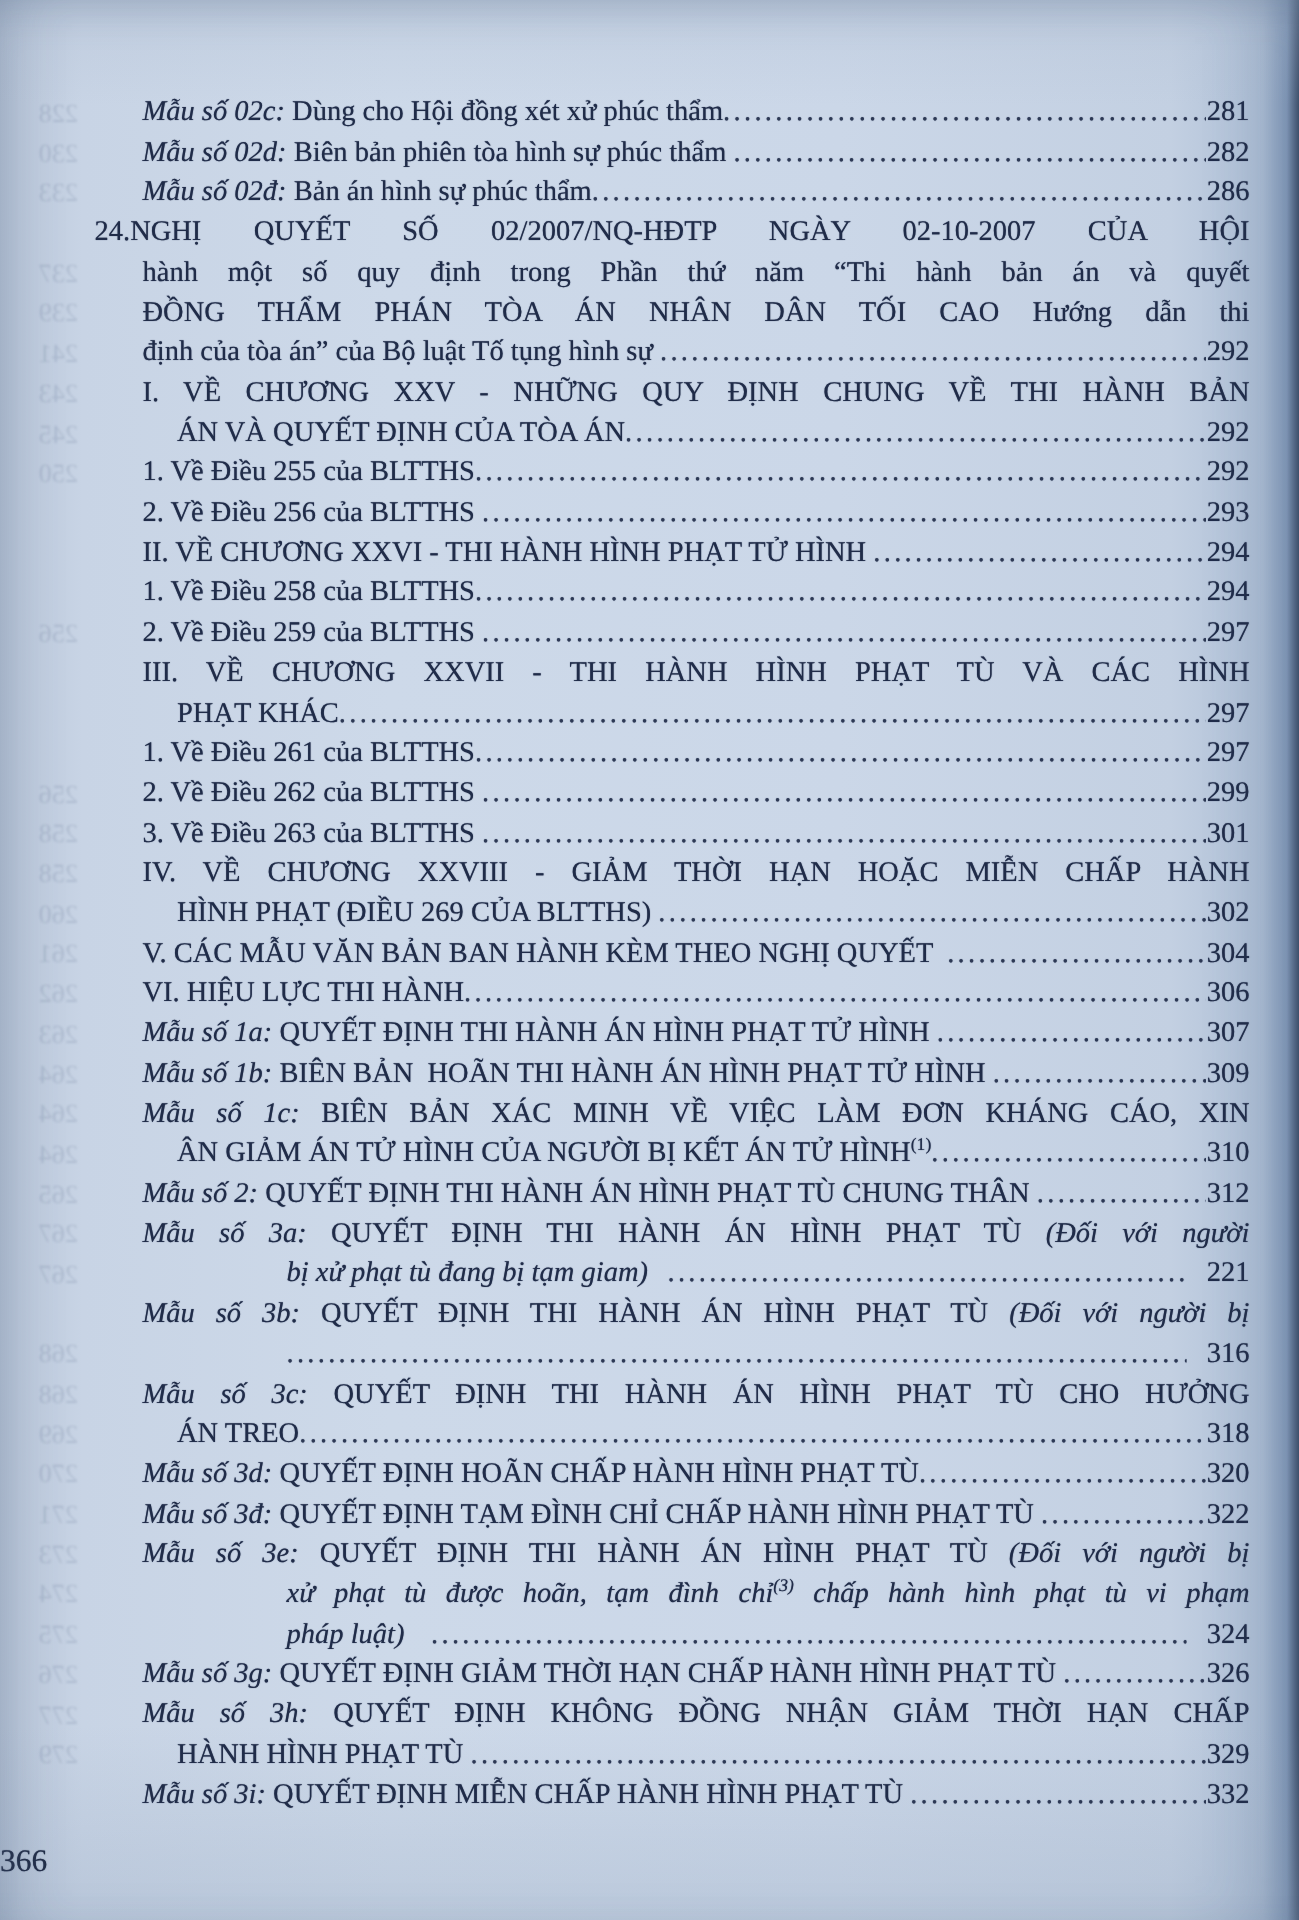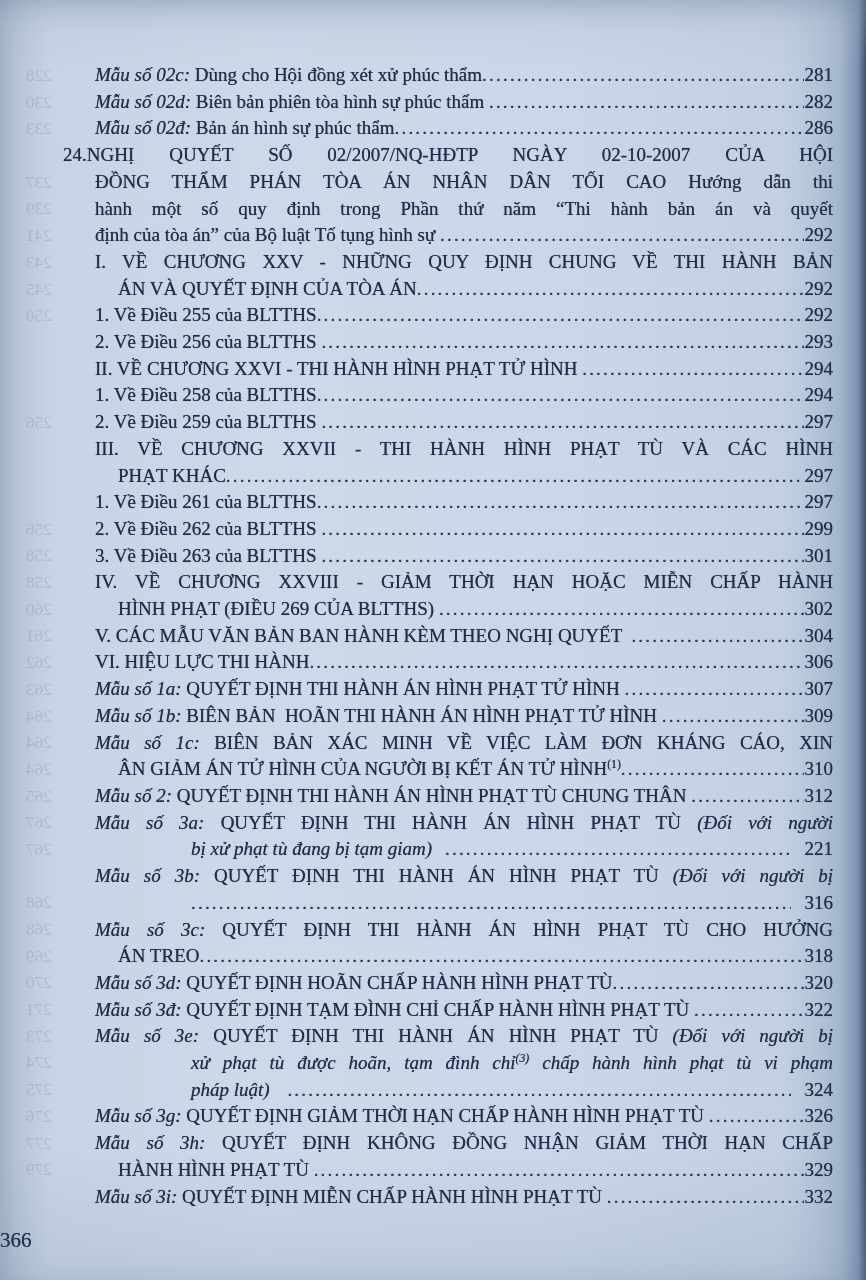--- a/index.html
+++ b/index.html
@@ -126,22 +126,22 @@
       <span class="txt"><span class="it">Mẫu số 02d:</span><span> Biên bản phiên tòa hình sự phúc thẩm </span></span>
       <span class="dots"></span>
       <span class="pg">282</span>
     </div>
     <div class="row base">
       <span class="txt"><span class="it">Mẫu số 02đ:</span><span> Bản án hình sự phúc thẩm</span></span>
       <span class="dots"></span>
       <span class="pg">286</span>
     </div>
     <div class="row numrow just"><span class="num">24.</span><span class="txt"><span>NGHỊ QUYẾT SỐ 02/2007/NQ-HĐTP NGÀY 02-10-2007 CỦA HỘI</span></span></div>
+    <div class="row c24 just"><span class="txt"><span>hành một số quy định trong Phần thứ năm “Thi hành bản án và quyết</span></span></div>
     <div class="row c24 just"><span class="txt"><span>ĐỒNG THẨM PHÁN TÒA ÁN NHÂN DÂN TỐI CAO Hướng dẫn thi</span></span></div>
-    <div class="row c24 just"><span class="txt"><span>hành một số quy định trong Phần thứ năm “Thi hành bản án và quyết</span></span></div>
     <div class="row c24">
       <span class="txt"><span>định của tòa án” của Bộ luật Tố tụng hình sự </span></span>
       <span class="dots"></span>
       <span class="pg">292</span>
     </div>
     <div class="row base just"><span class="txt"><span>I. VỀ CHƯƠNG XXV - NHỮNG QUY ĐỊNH CHUNG VỀ THI HÀNH BẢN</span></span></div>
     <div class="row c1">
       <span class="txt"><span>ÁN VÀ QUYẾT ĐỊNH CỦA TÒA ÁN</span></span>
       <span class="dots"></span>
       <span class="pg">292</span>

